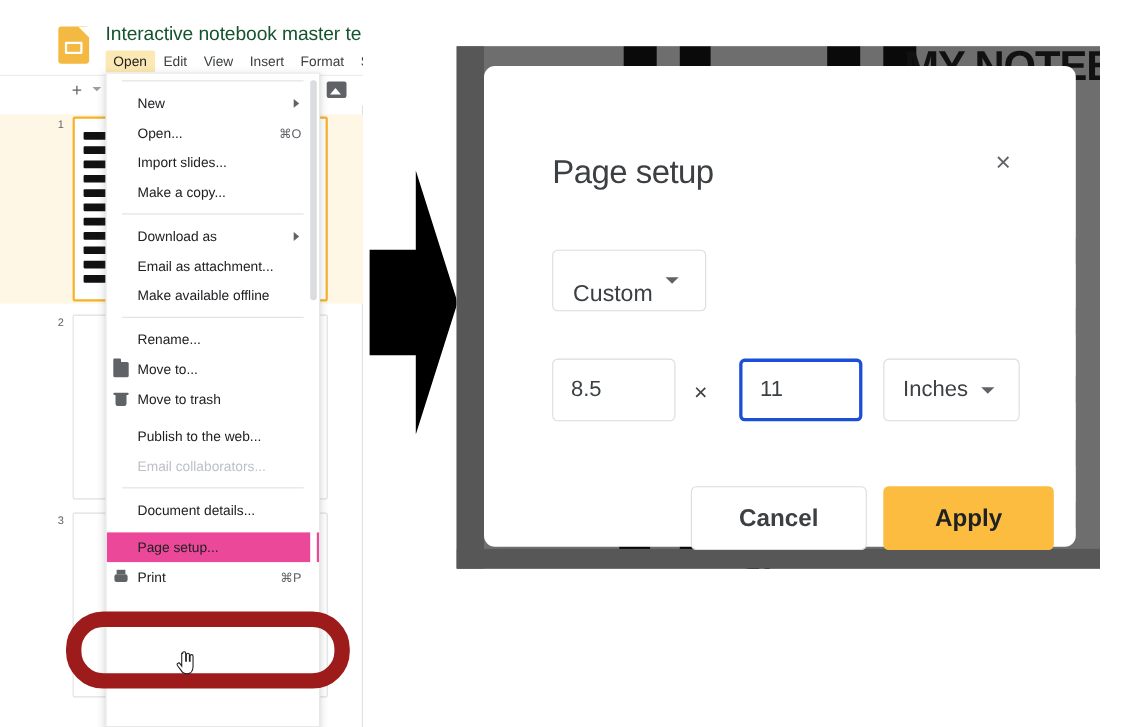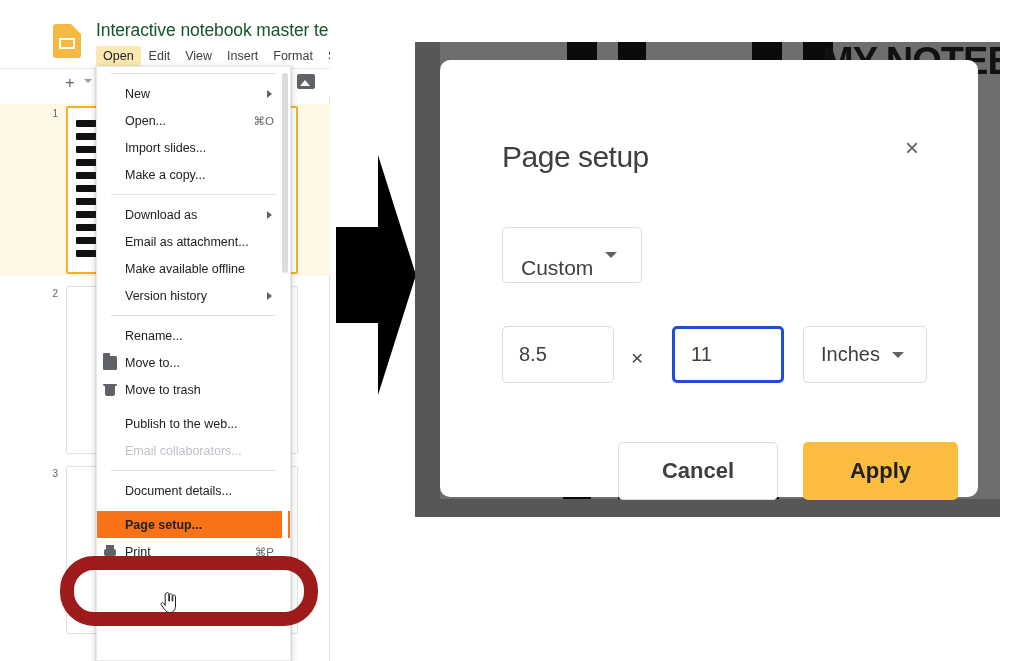--- a/index.html
+++ b/index.html
@@ -96,21 +96,21 @@
     position:absolute; left:96px; top:66px; width:195px; height:595px;
     background:#ffffff; border:1px solid #e8e8e8;
     box-shadow: 0 2px 6px 2px rgba(60,64,67,.15), 0 1px 2px rgba(60,64,67,.3);
     overflow:hidden;
   }
   .mi {
     position:relative; height:27px; display:flex; align-items:center;
     font-size:12.5px; color:#202124; padding-left:28px; white-space:nowrap;
   }
   .mi.disabled { color:#bdc1c6; }
-  .mi.highlighted { background:#f97316;font-weight:bold; }
+  .mi.highlighted { background:#ec4899; }
   .mi .shortcut { position:absolute; right:16px; font-size:11.5px; color:#5f6368; }
   .mi .submenu-arrow {
     position:absolute; right:18px; width:0;height:0;
     border-top:4px solid transparent;border-bottom:4px solid transparent;border-left:5px solid #5f6368;
   }
   .mi .mi-icon { position:absolute; left:6px; width:14px; height:14px; }
   .menu-sep { height:1px; background:#e0e0e0; margin:6px 14px; }
   .menu-pad { height:7px; }
   #menu-scroll-track {
     position:absolute; right:2px; top:4px; width:6px; bottom:4px; background:#fff;
@@ -220,21 +220,21 @@
     display:flex; align-items:center; padding-left:16px;
     font-size:20px; color:#3c4043;
   }
   #units-select {
     position:absolute; left:363px; top:266px; width:124px; height:57px;
     border:1px solid #dadce0; border-radius:5px; background:#fff;
     display:flex; align-items:center; padding-left:17px;
   }
   #units-select .lbl { font-size:20px; color:#3c4043; }
   #cancel-button {
-    position:absolute; left:178px; top:382px; width:160px; height:58px;
+    position:absolute; left:188px; top:382px; width:160px; height:58px;
     border:1px solid #dadce0; border-radius:5px; background:#fff;
     display:flex; align-items:center; justify-content:center;
     font-size:22px; font-weight:bold; color:#3c4043;
   }
   #apply-button {
     position:absolute; left:363px; top:382px; width:155px; height:58px;
     border-radius:5px; background:#fbbc3f;
     display:flex; align-items:center; justify-content:center;
     font-size:22px; font-weight:bold; color:#202124;
   }
@@ -330,24 +330,20 @@
           <div class="mi">
             <span>Download as</span>
             <span class="submenu-arrow"></span>
           </div>
           <div class="mi">
             <span>Email as attachment...</span>
           </div>
           <div class="mi">
             <span>Make available offline</span>
           </div>
-          <div class="mi">
-            <span>Version history</span>
-            <span class="submenu-arrow"></span>
-          </div>
           <div class="menu-sep"></div>
           <div class="mi">
             <span>Rename...</span>
           </div>
           <div class="mi">
             <span class="mi-icon ic-folder"></span>
             <span>Move to...</span>
           </div>
           <div class="mi">
             <span class="mi-icon ic-trash"></span>

